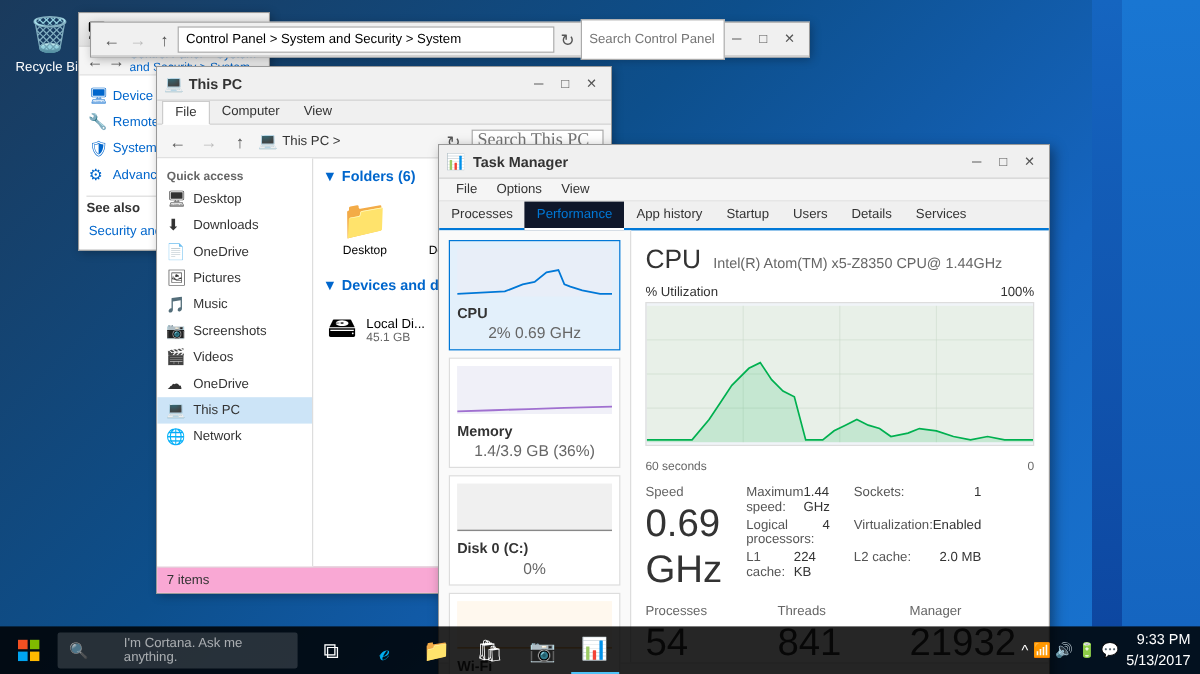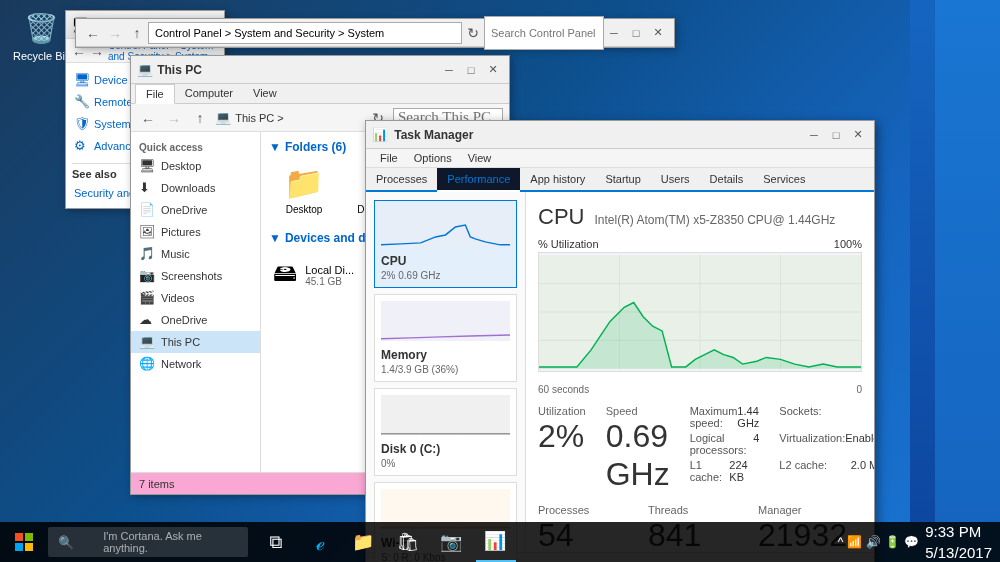--- a/index.html
+++ b/index.html
@@ -102,22 +102,23 @@
     .taskbar-system-tray {
       margin-left: auto;
       display: flex;
       align-items: center;
       padding-right: 8px;
       gap: 6px;
       color: white;
       font-size: 11px;
     }
     .taskbar-clock {
+      text-align: right;
       line-height: 1.4;
-      font-size: 15px;
+      font-size: 12px;
       color: white;
     }
     .tray-icons {
       display: flex;
       align-items: center;
       gap: 4px;
     }
     .tray-icon {
       font-size: 12px;
       cursor: pointer;
@@ -445,22 +446,23 @@
       cursor: pointer;
     }
     .tm-cpu-item.active { background: #e3f0fb; border-color: #0078d7; }
     .tm-cpu-item-title {
       font-size: 12px;
       font-weight: 600;
       color: #333;
       margin-bottom: 2px;
     }
     .tm-cpu-item-sub {
-      font-size: 10px;
+      font-size: 13px;
       color: #666;
+      text-align: center;
     }
     .tm-mini-graph {
       width: 100%;
       height: 40px;
       background: #e8f4e8;
       margin-bottom: 4px;
       position: relative;
       overflow: hidden;
     }
     .tm-mini-graph.blue { background: #e8eef8; }
@@ -863,24 +865,20 @@
             <polyline points="0,118 20,118 40,118 55,100 65,85 75,70 90,55 100,50 110,65 120,75 130,80 140,118 155,118 165,110 175,105 185,100 195,105 205,108 215,115 230,112 240,108 255,110 270,115 285,118 300,115 315,118 340,118" fill="none" stroke="#00b050" stroke-width="1.5"></polyline>
             <polyline points="0,118 20,118 40,118 55,100 65,85 75,70 90,55 100,50 110,65 120,75 130,80 140,118 155,118 165,110 175,105 185,100 195,105 205,108 215,115 230,112 240,108 255,110 270,115 285,118 300,115 315,118 340,118 340,120 0,120" fill="rgba(0,180,80,0.15)" stroke="none"></polyline>
           </svg>
         </div>
         <div class="tm-graph-time">
           <span>60 seconds</span>
           <span>0</span>
         </div>
 
         <div style="display:grid;grid-template-columns:1fr 1fr 1fr;gap:6px 20px;margin-bottom:10px;">
-          <div>
-            <div class="tm-stat-label">Utilization</div>
-            <div class="tm-stat-value large">2%</div>
-          </div>
           <div>
             <div class="tm-stat-label">Speed</div>
             <div class="tm-stat-value large">0.69 GHz</div>
           </div>
           <div>
             <div class="tm-details-grid">
               <div class="tm-detail-row">
                 <span class="tm-detail-label">Maximum speed:</span>
                 <span class="tm-detail-value">1.44 GHz</span>
               </div>

